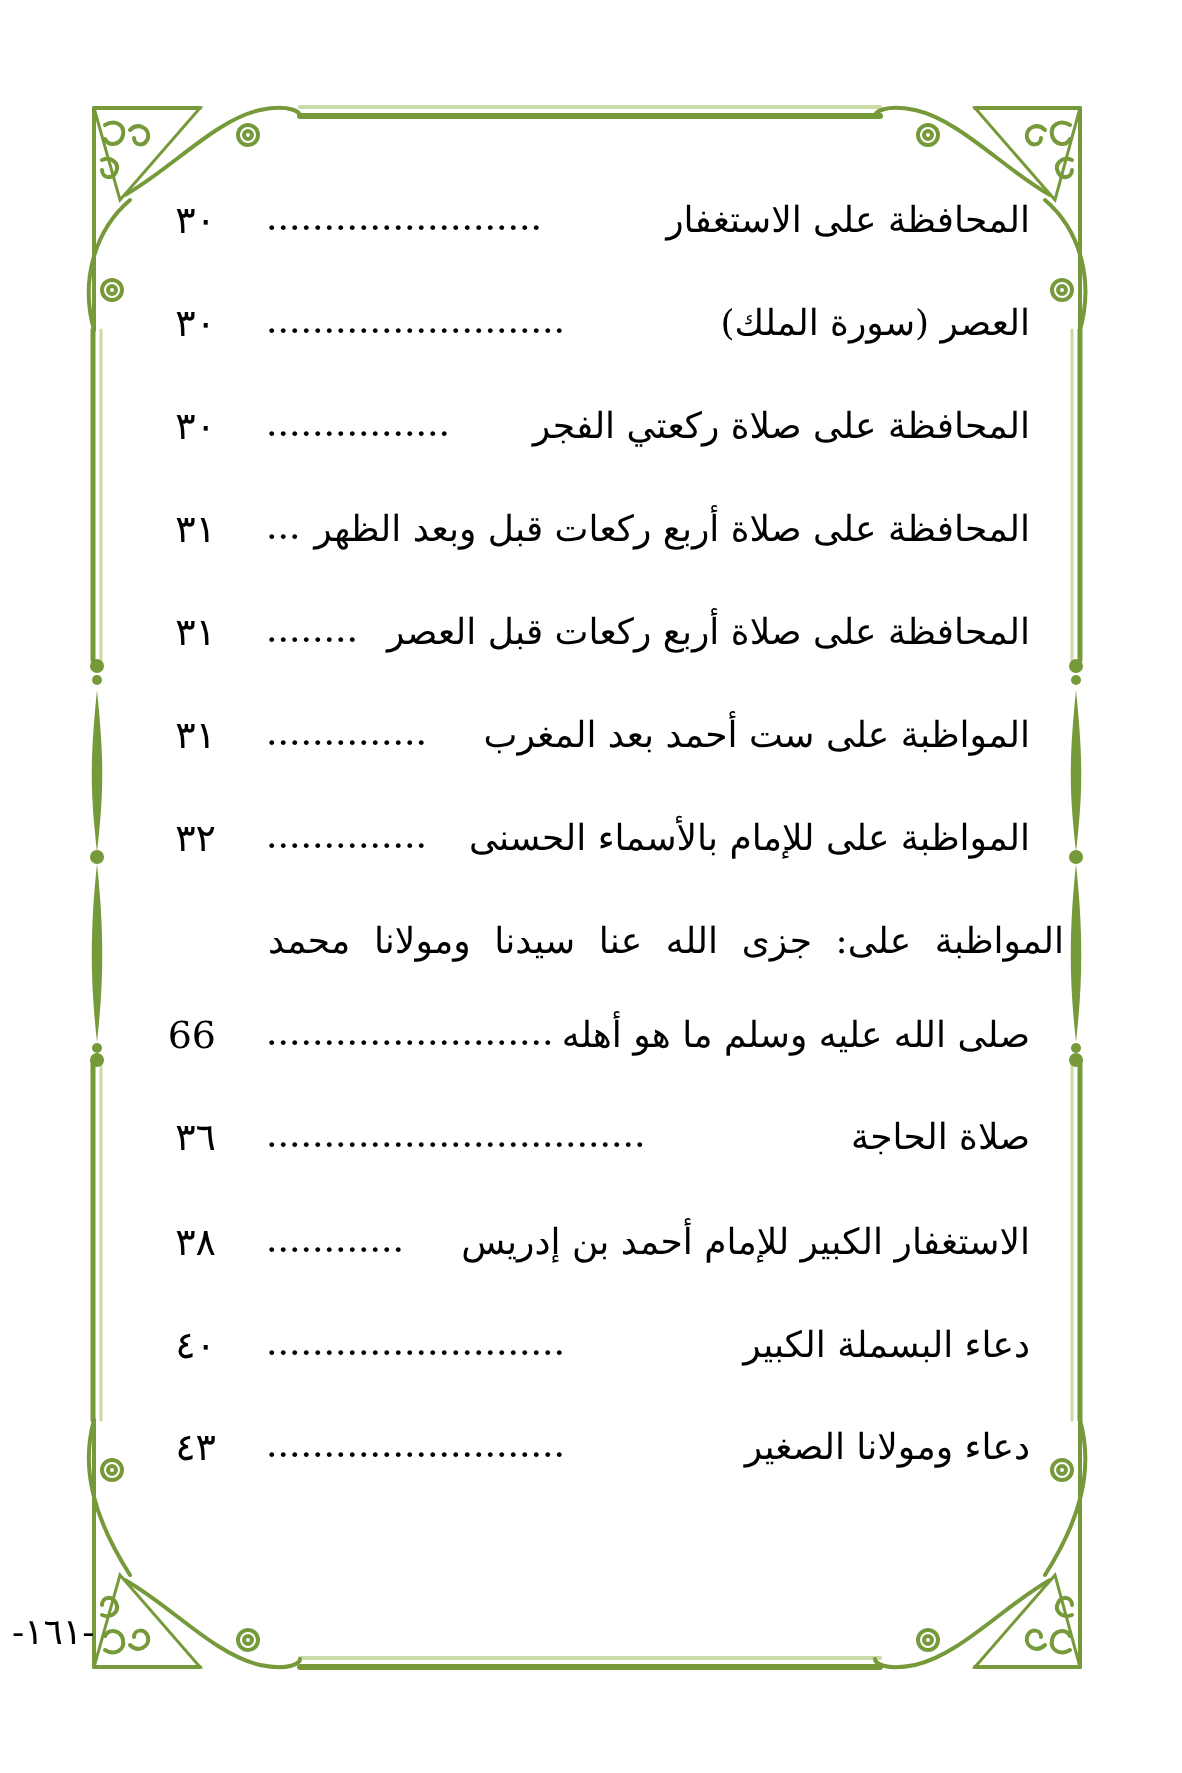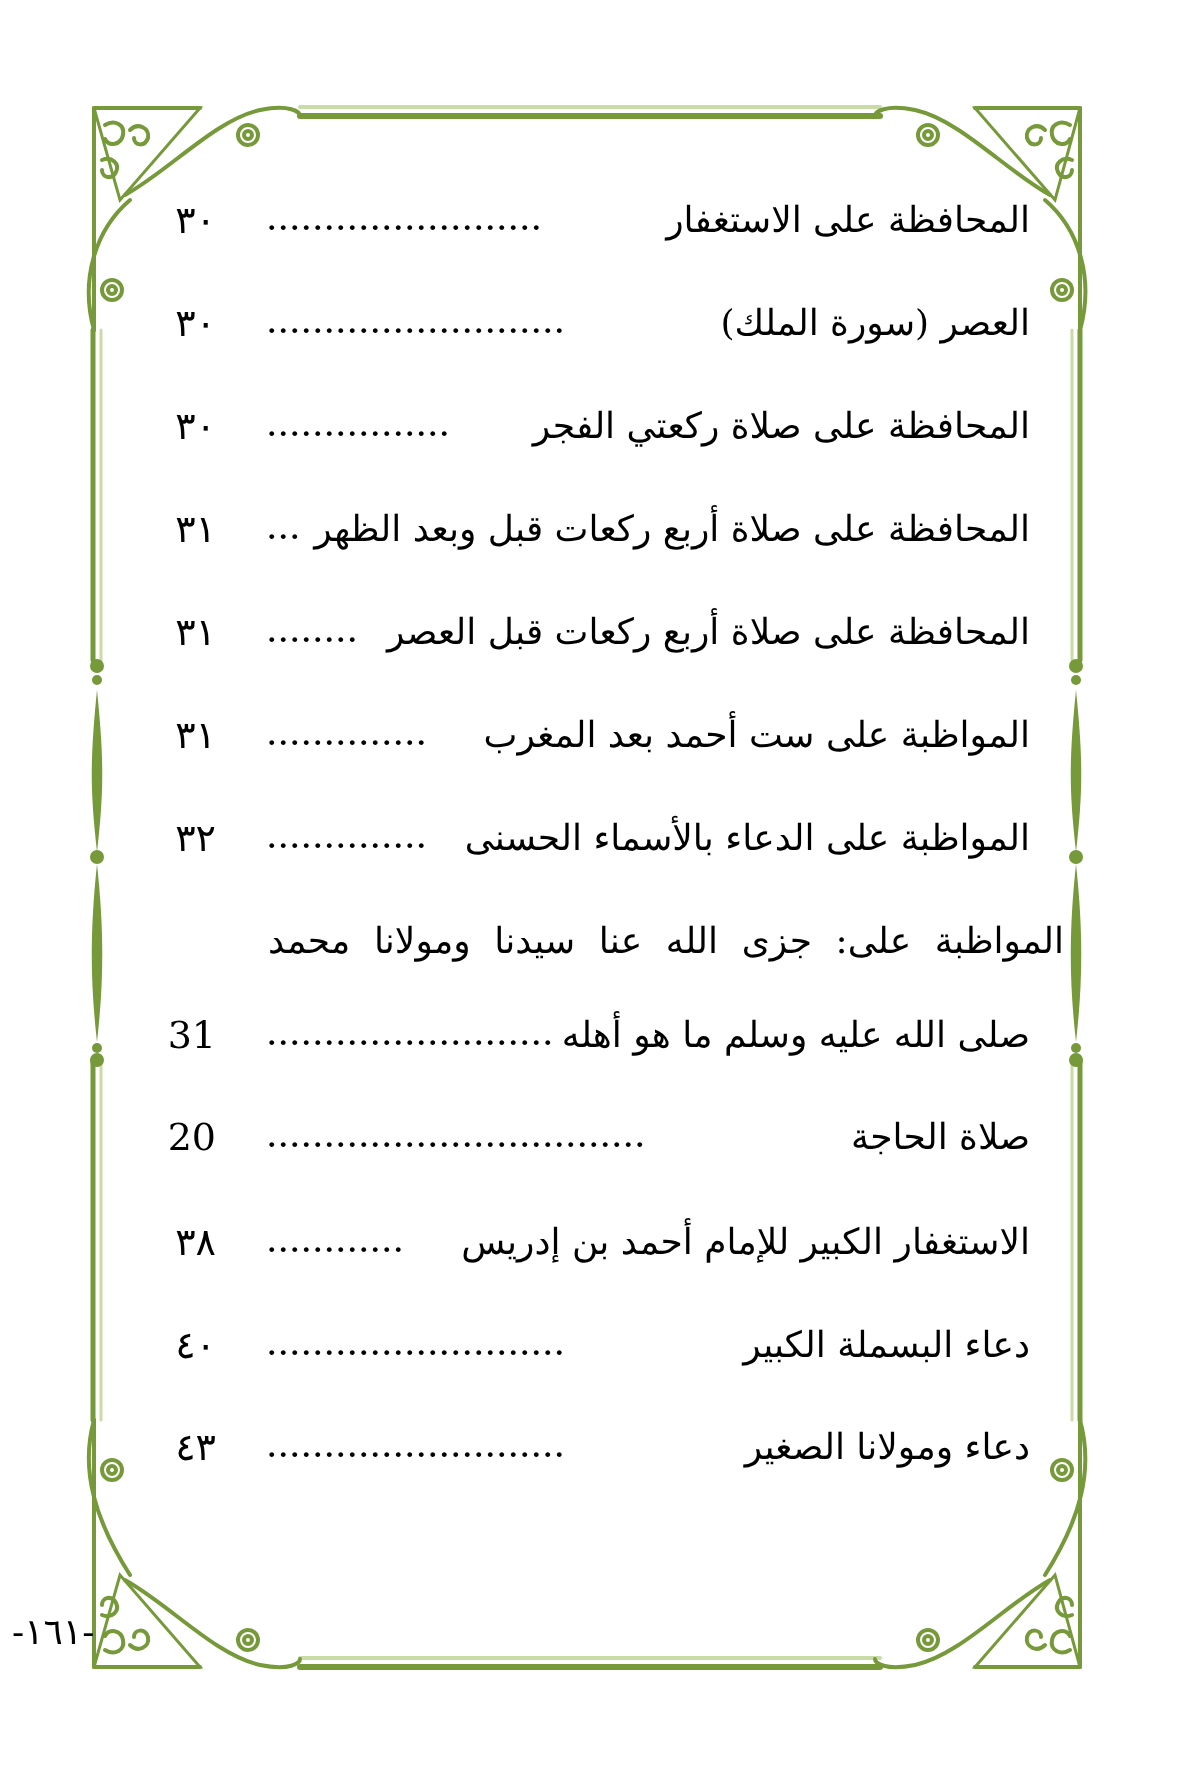--- a/index.html
+++ b/index.html
@@ -142,38 +142,38 @@
     <span class="pagenum">٣١</span>
   </div>
 
   <div class="row" style="top:705px;">
     <span class="title">المواظبة على ست أحمد بعد المغرب</span>
     <span class="leader">..............</span>
     <span class="pagenum">٣١</span>
   </div>
 
   <div class="row" style="top:808px;">
-    <span class="title">المواظبة على الدعاء بالأسماء الحسنى</span>
+    <span class="title">المواظبة على للإمام بالأسماء الحسنى</span>
     <span class="leader">..............</span>
     <span class="pagenum">٣٢</span>
   </div>
 
   <div class="row" style="top:911px;padding-left:34px;">
     <span class="title" style="left:268px; text-align:justify; text-align-last:justify;">المواظبة على: جزى الله عنا سيدنا ومولانا محمد</span>
   </div>
   <div class="row" style="top:1005px;">
     <span class="title">صلى الله عليه وسلم ما هو أهله</span>
     <span class="leader">.........................</span>
-    <span class="pagenum">31</span>
+    <span class="pagenum">66</span>
   </div>
 
   <div class="row" style="top:1107px;">
     <span class="title">صلاة الحاجة</span>
     <span class="leader">.................................</span>
-    <span class="pagenum">20</span>
+    <span class="pagenum">٣٦</span>
   </div>
 
   <div class="row" style="top:1212px;">
     <span class="title">الاستغفار الكبير للإمام أحمد بن إدريس</span>
     <span class="leader">............</span>
     <span class="pagenum">٣٨</span>
   </div>
 
   <div class="row" style="top:1315px;">
     <span class="title">دعاء البسملة الكبير</span>

